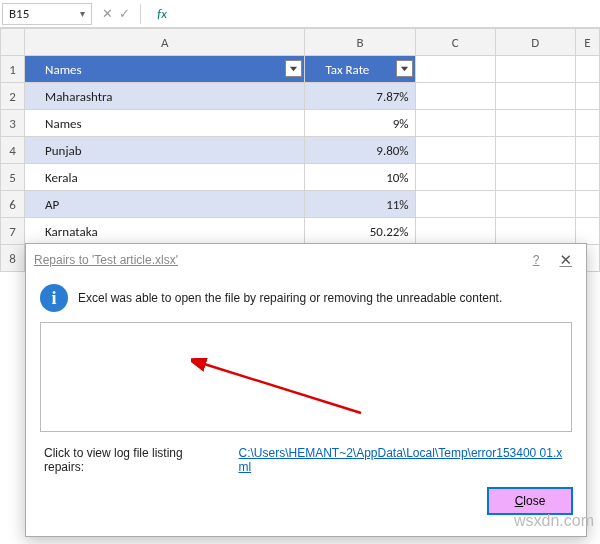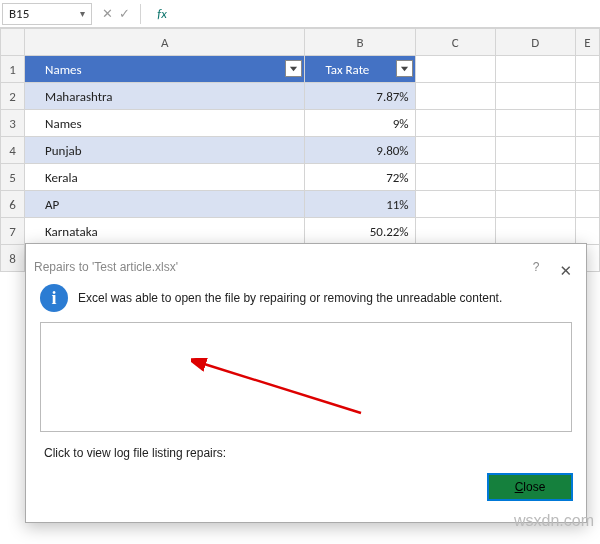--- a/index.html
+++ b/index.html
@@ -79,23 +79,24 @@
     left: 25px;
     top: 243px;
     width: 562px;
     background: #fff;
     border: 1px solid #aaa;
     box-shadow: 0 4px 16px rgba(0,0,0,.25);
     font-family: "Segoe UI", Tahoma, sans-serif;
     font-size: 12px;
   }
   .dlg-title {
-    display:flex; 
-    height:32px; padding:16px 8px;
+    display:flex; align-items:center;
+    height:32px; padding:4px 8px;
     color:#888;
+    text-decoration:underline;
   }
   .dlg-title .ttl { flex:1;}
   .dlg-title .help { margin-right:14px; color:#888; cursor:pointer;}
   .dlg-title .close { color:#555; cursor:pointer; font-size:15px; padding:2px 6px;}
   .dlg-body { padding: 4px 14px 10px 14px; }
   .dlg-msgline { display:flex; align-items:center; gap:10px; padding:4px 0 10px 0;}
   .info-icon {
     width:28px; height:28px; border-radius:50%;
     background:#2b7cd3; color:#fff;
     display:flex; align-items:center; justify-content:center;
@@ -115,21 +116,21 @@
     left:150px; top:35px;
     width:180px; height:60px;
     pointer-events:none;
   }
   .dlg-loglink { display:flex; align-items:center; gap:14px; padding:4px 0 14px 4px;}
   .dlg-loglink a { color:#0563c1; text-decoration:underline; word-break:break-all; font-size:12px;}
   .dlg-buttons { display:flex; justify-content:flex-end; padding:0 0 12px 0;}
   .btn {
     min-width:84px; height:26px;
     border:1px solid #777;
-    background:#15803d;
+    background:#f0abfc;
     font-size:12px;
     cursor:pointer;
     outline:2px solid #0078d7; outline-offset:-1px;
   }
   .watermark {
     position:absolute; right:6px; bottom:14px;
     color:#bbb; font-size:16px; font-family:Arial;
   }
 </style>
 </head>
@@ -211,21 +212,21 @@
     <td class="rowhdr">4</td>
     <td class="data band-light">Punjab</td>
     <td class="num band-light">9.80%</td>
     <td></td>
         <td></td>
         <td></td>
   </tr>
   <tr>
     <td class="rowhdr">5</td>
     <td class="data band-white">Kerala</td>
-    <td class="num band-white">72%</td>
+    <td class="num band-white">10%</td>
     <td></td>
         <td></td>
         <td></td>
   </tr>
   <tr>
     <td class="rowhdr">6</td>
     <td class="data band-light">AP</td>
     <td class="num band-light">11%</td>
     <td></td>
         <td></td>
@@ -263,20 +264,21 @@
         <defs>
             <marker id="ah" markerWidth="10" markerHeight="10" refX="2" refY="3" orient="auto">
           <path d="M0,0 L0,6 L8,3 z" fill="#d00"></path>
             </marker>
           </defs>
         <line x1="170" y1="55" x2="10" y2="5" stroke="#d00" stroke-width="2.5" marker-end="url(#ah)"></line>
       </svg>
     </div>
     <div class="dlg-loglink">
       <span>Click to view log file listing repairs:</span>
+      <a href="#">C:\Users\HEMANT~2\AppData\Local\Temp\error153400 01.xml</a>
     </div>
     <div class="dlg-buttons">
       <button class="btn"><u>C</u>lose</button>
     </div>
   </div>
 </div>
 
 <div class="watermark">wsxdn.com</div>
 
 </body></html>

